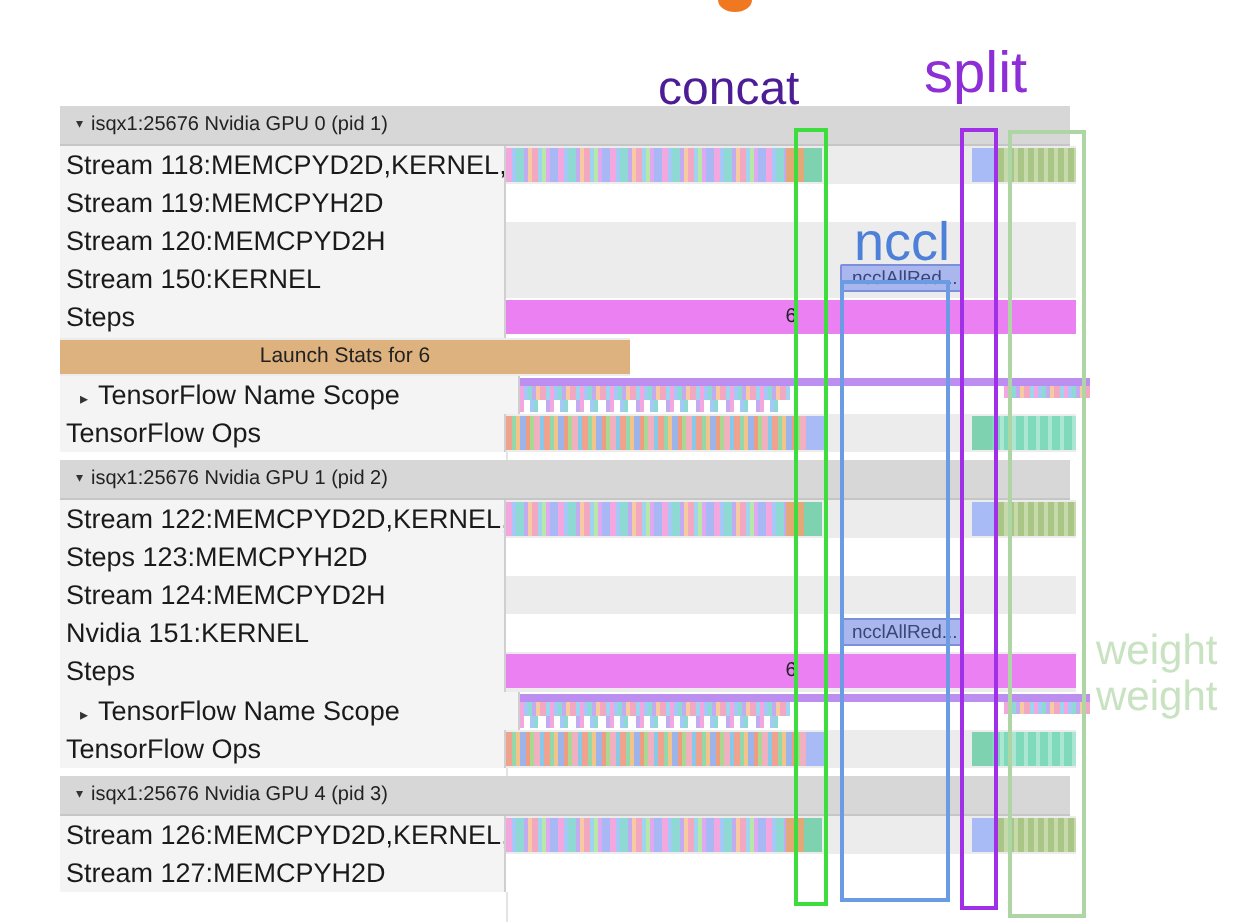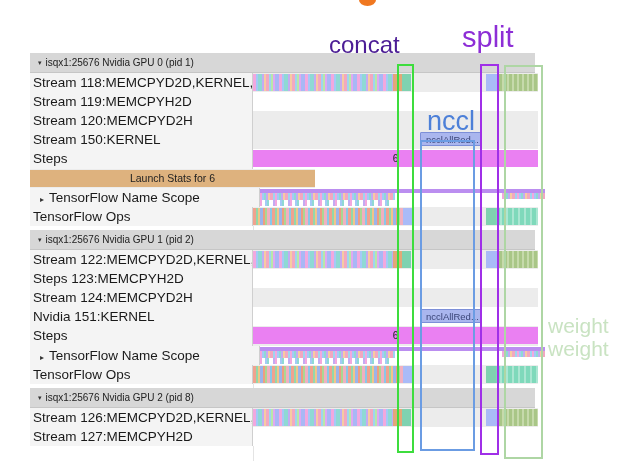--- a/index.html
+++ b/index.html
@@ -160,21 +160,21 @@
           <div class="label"><span>TensorFlow Ops</span></div>
           <div class="track gray">
             <div class="seg opsstripes" style="left: 0px; width: 150px;"></div>
             <div class="seg segblue" style="left: 150px; width: 11px;"></div>
             <div class="seg segteal" style="left: 233px; width: 10px;"></div>
             <div class="seg tealstripes" style="left: 243px; width: 42px;"></div>
           </div>
         </div>
       </div>
       <div class="sec">
-        <div class="sec-header" style="background: rgb(215, 215, 215);"><span class="tri-down">▾</span><span>isqx1:25676 Nvidia GPU 2 (pid 8)</span></div>
+        <div class="sec-header" style="background: rgb(215, 215, 215);"><span class="tri-down">▾</span><span>isqx1:25676 Nvidia GPU 4 (pid 3)</span></div>
         <div class="row">
           <div class="label"><span>Stream 126:MEMCPYD2D,KERNEL,MI</span></div>
           <div class="track gray">
             <div class="seg pastel" style="left: 0px; width: 140px;"></div>
             <div class="seg segorange" style="left: 140px; width: 9px;"></div>
             <div class="seg segteal" style="left: 149px; width: 9px;"></div>
             <div class="seg segblue" style="left: 233px; width: 13px;"></div>
             <div class="seg greenstripes" style="left: 246px; width: 39px;"></div>
           </div>
         </div>

